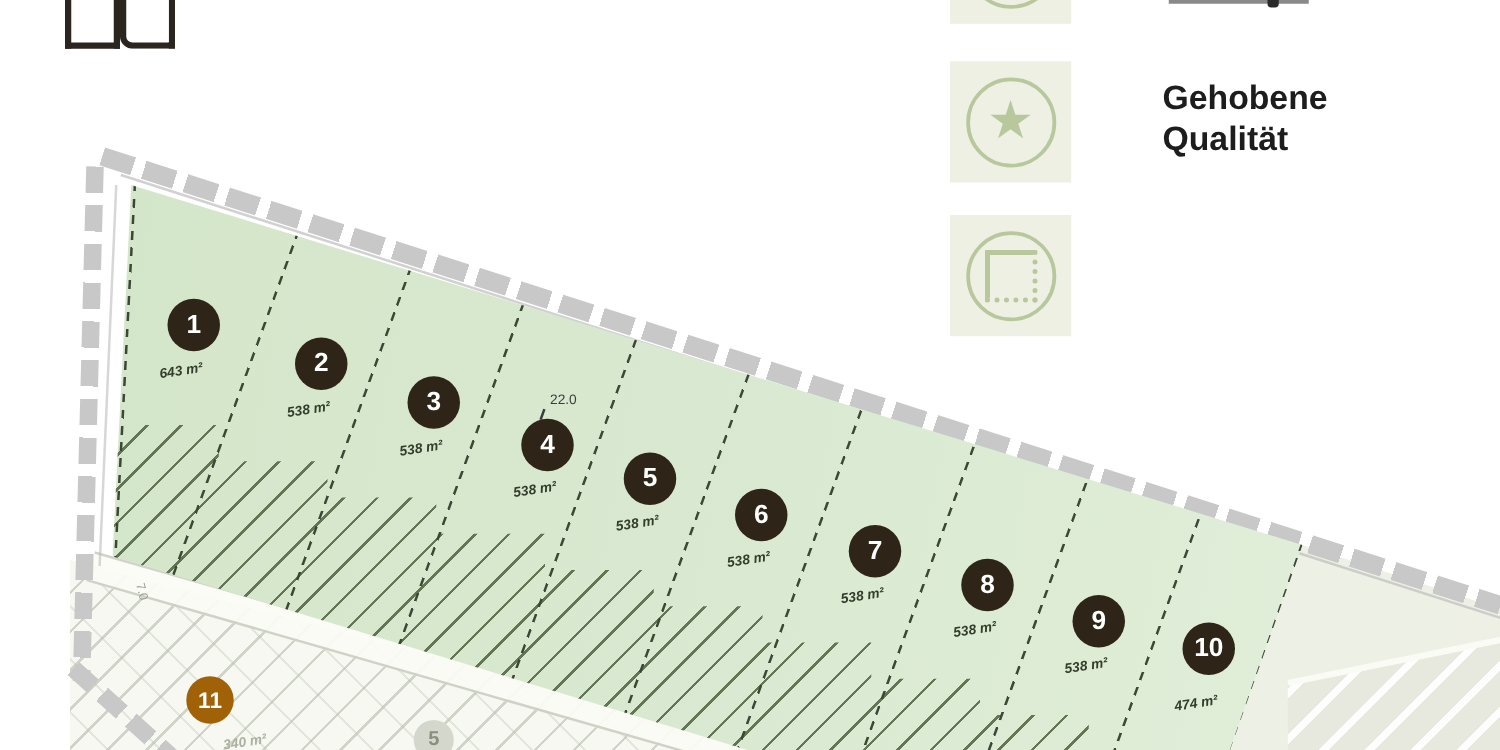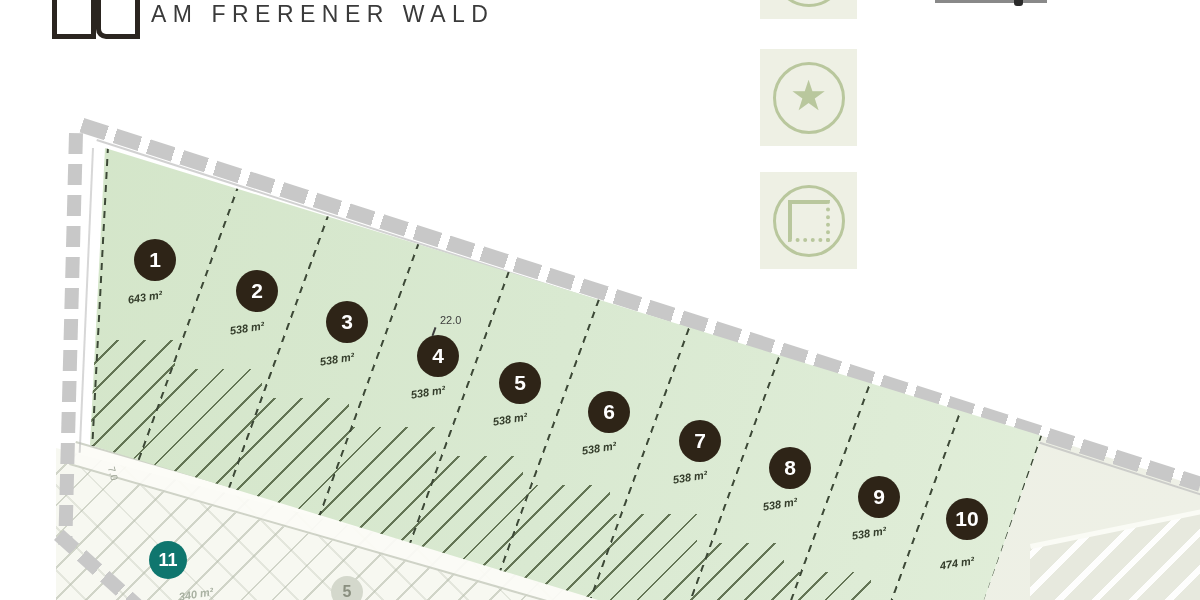--- a/index.html
+++ b/index.html
@@ -71,54 +71,54 @@
 </style>
 </head>
 <body>
 
 <div id="stage">
 
   <div>
     <div class="logo-box" style="left:52px;top:-10px"></div>
     <div class="logo-box" style="left:96px;top:-10px;border-bottom-left-radius:10px"></div>
   </div>
-  <div class="brand-title">AM FRERENER WALD</div>
 
   <div class="tile" style="top:-78px">
     <div class="ring"></div>
   </div>
 
   <div class="abs" style="left:935px;top:0;width:112px;height:3px;background:#4a4a4a;opacity:.65"></div>
   <div class="abs" style="left:1014px;top:0;width:9px;height:6px;background:#2a2a2a;border-radius:0 0 3px 3px"></div>
 
   <div class="tile" style="top:49px">
     <div class="ring">
       <span class="star-glyph">★</span>
     </div>
   </div>
+  <div class="feature-label" style="top:62px">Gehobene Qualität</div>
 
   <div class="tile" style="top:172px">
     <div class="ring">
       <div class="parcel-glyph"></div>
     </div>
   </div>
 
   <div id="pale-right"></div>
   <div id="wedge">
     <div id="wedge-hatch"></div>
   </div>
   <div class="abs" style="left:1030px;top:544px;width:176px;height:5px;background:#fafbf5;transform:rotate(-11.5deg);transform-origin:0 0"></div>
 
   <div id="faded-lower">
     <div class="h1"></div>
     <div class="h2"></div>
   </div>
   <div class="road" style="left:76px;top:441px;width:600px;height:21px;transform:rotate(16deg)"></div>
 
-  <div class="faded-marker" style="left:149px;top:541px;width:38px;height:38px;background:#0f766e;font-size:18px">
+  <div class="faded-marker" style="left:149px;top:541px;width:38px;height:38px;background:#a16207;font-size:18px">
     <span>11</span>
   </div>
   <div class="area-label" style="left:196px;top:594px;color:#a9b1a2">340 m²</div>
   <div class="faded-marker" style="left:331px;top:576px;width:32px;height:32px;background:#d4d8cc;color:#8a8f7f;font-size:16px">
     <span>5</span>
   </div>
   <div class="dim-label" style="left:106px;top:468px;color:#9ba294;font-size:10px;transform:rotate(75deg)">7.0</div>
 
   <div class="abs band-h" style="left:84px;top:118px;width:1175px;transform:rotate(17.8deg)"></div>
   <div class="abs band-v" style="left:69px;top:133px;height:412px;transform:rotate(1.5deg)"></div>

